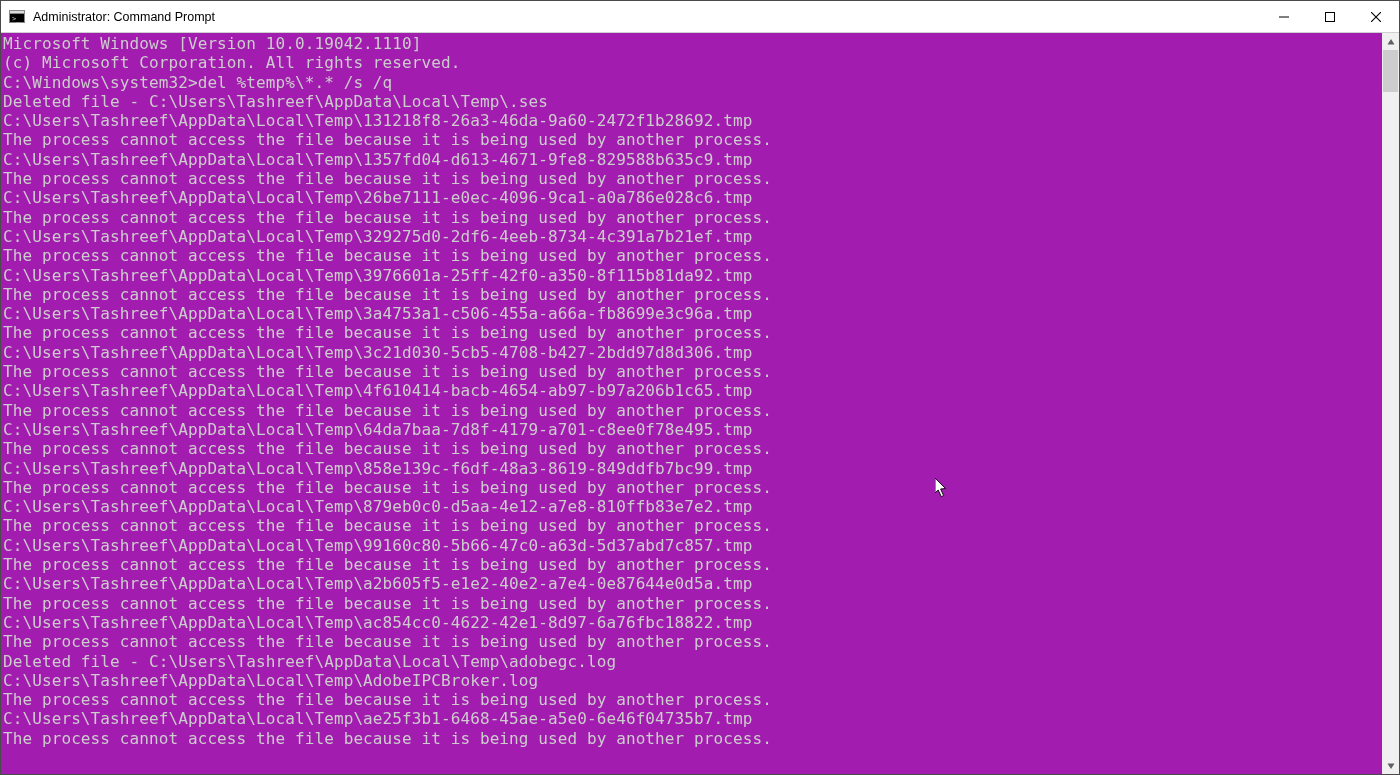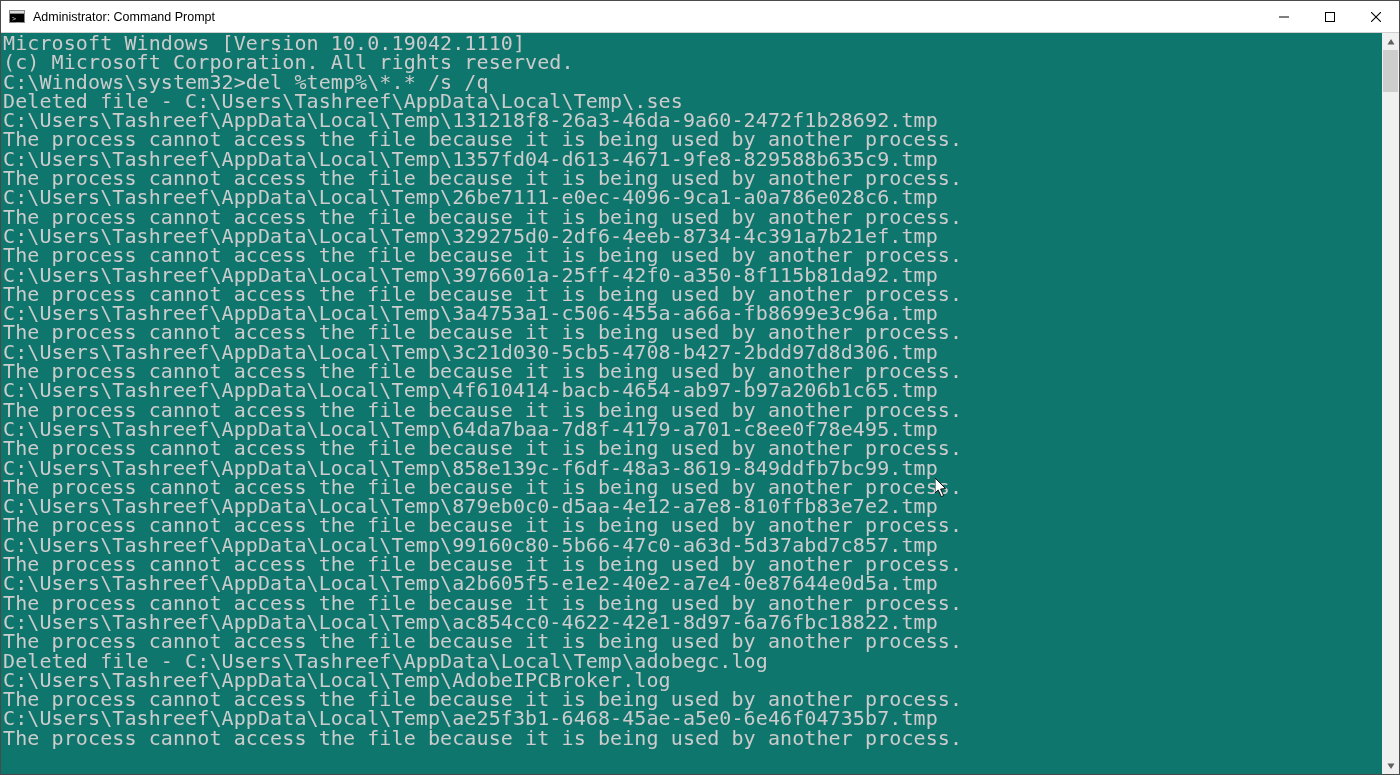--- a/index.html
+++ b/index.html
@@ -45,24 +45,24 @@
 
   .client {
     flex: 1 1 auto;
     display: flex;
     min-height: 0;
     background: #000;
   }
 
   .console {
     flex: 1 1 auto;
-    background: #0f766e;
+    background: #a21caf;
     color: #cccccc;
     font-family: Consolas, "Lucida Console", monospace;
-    font-size: 20px;
+    font-size: 16px;
     line-height: 19.3px;
     white-space: pre;
     overflow: hidden;
     padding: 1px 0 0 2px;
     letter-spacing: 0.1px;
   }
   .console .line { display: block; }
 
   .vscroll {
     width: 17px;

